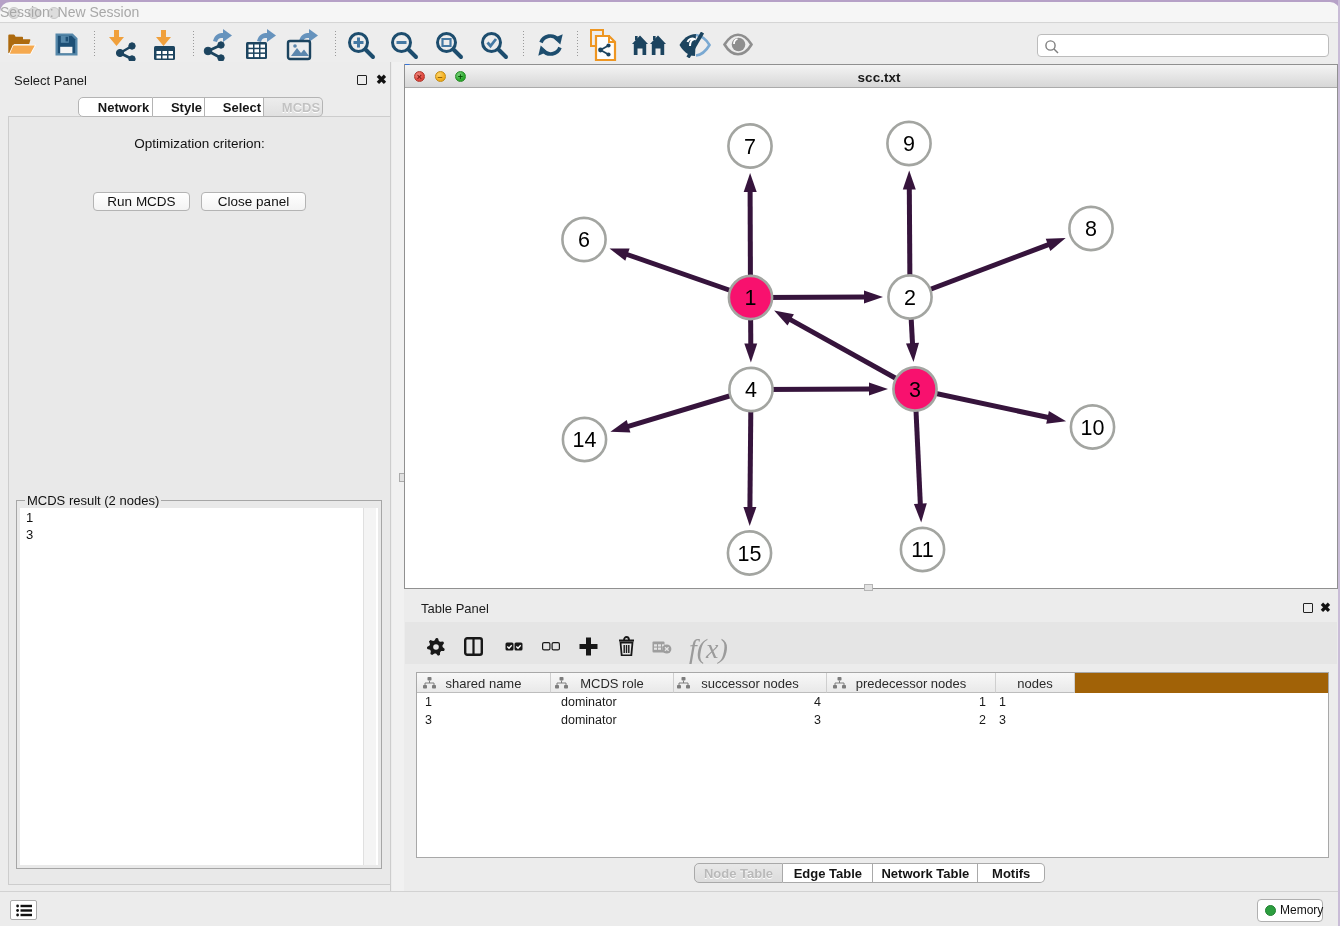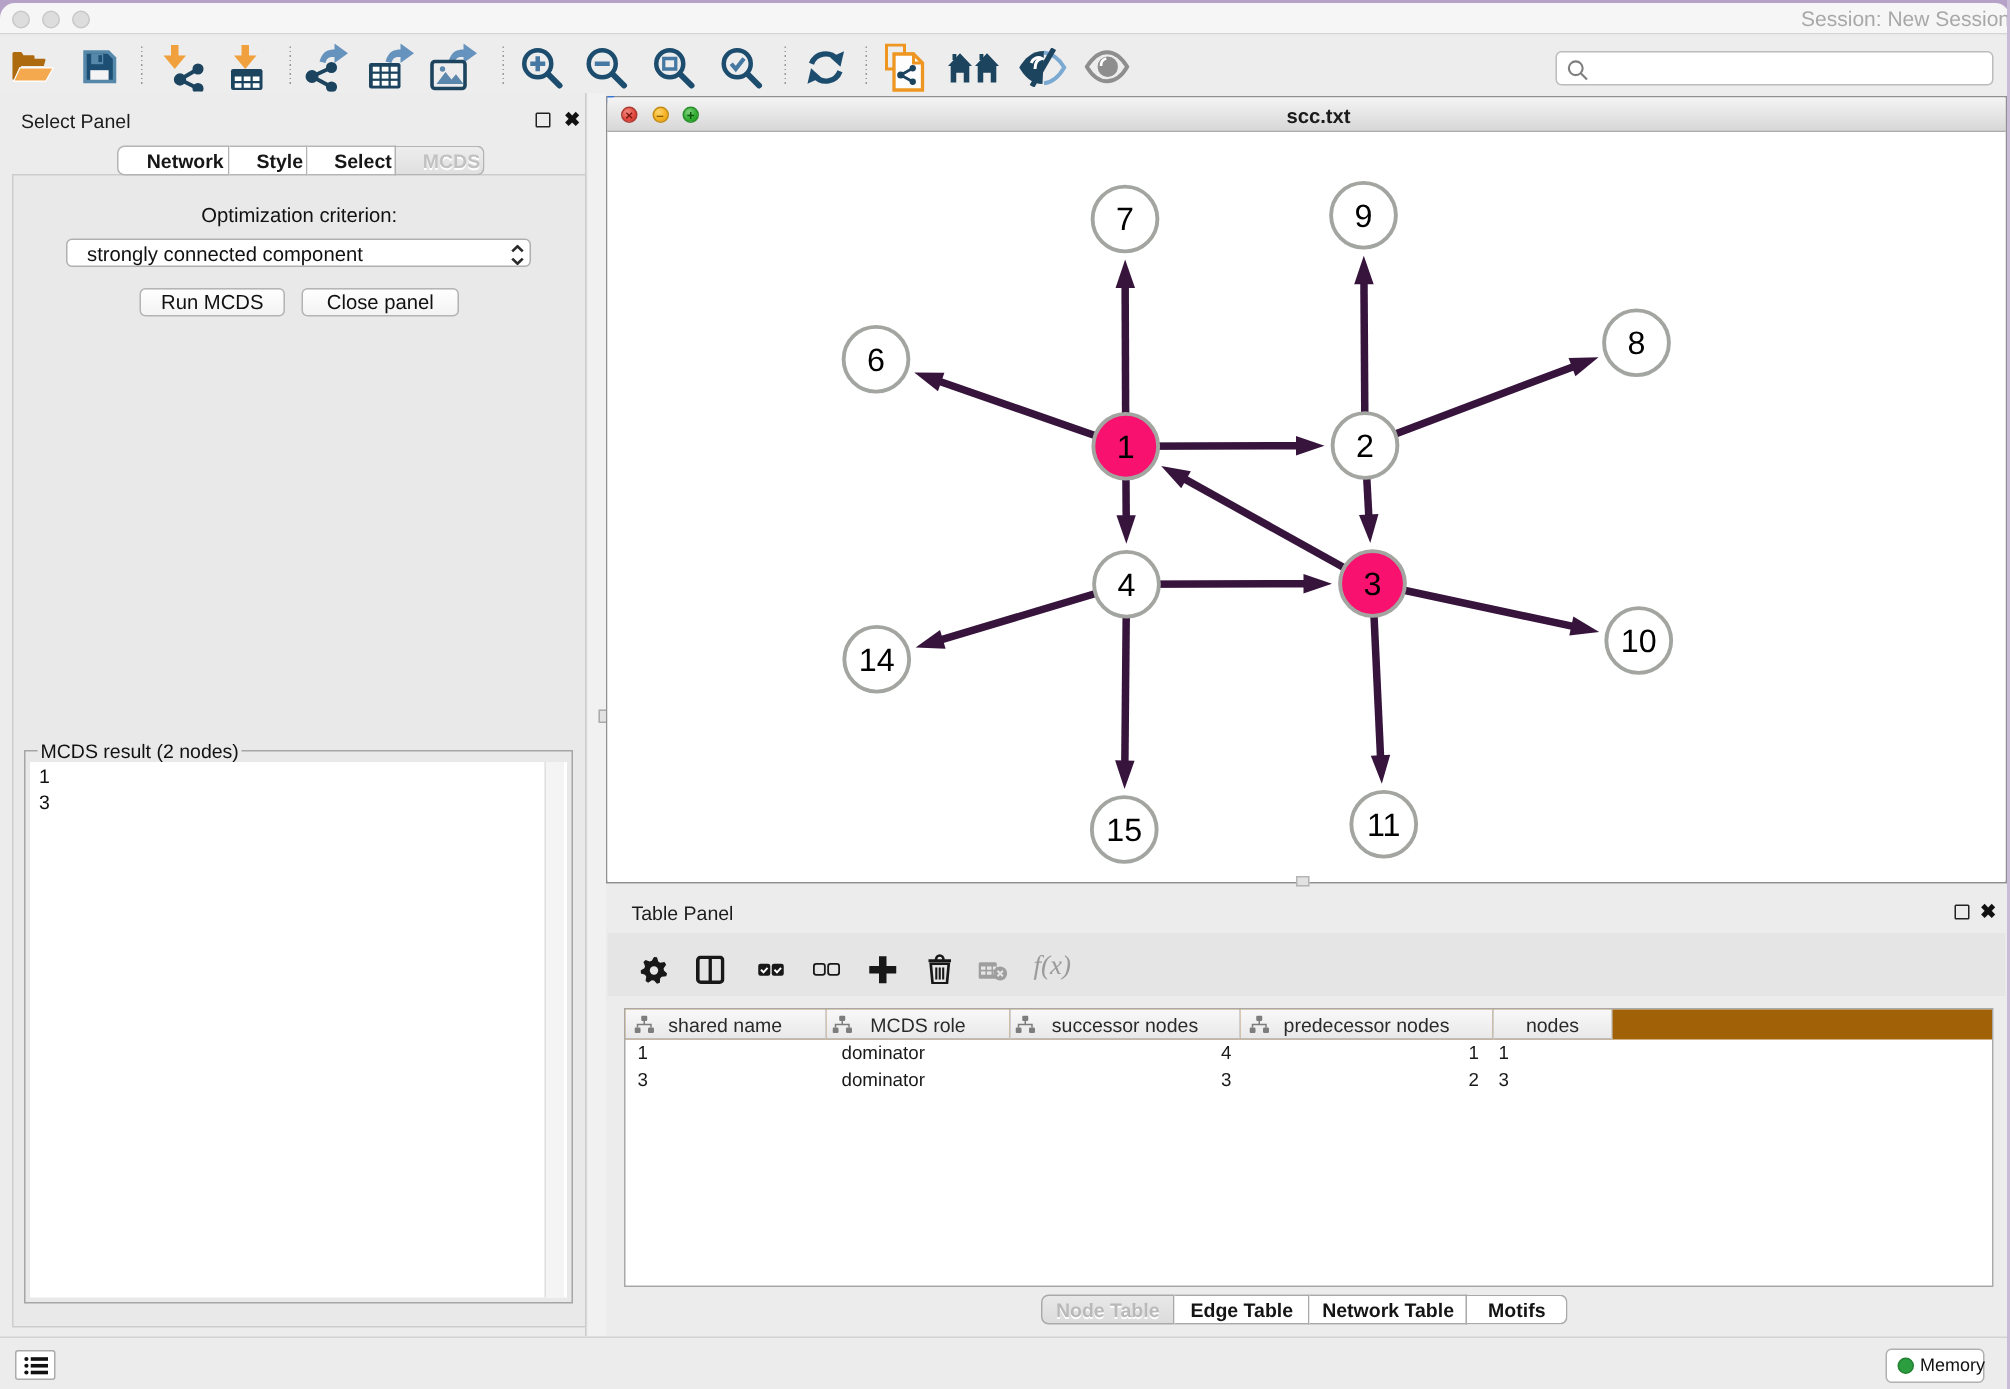--- a/index.html
+++ b/index.html
@@ -6,21 +6,21 @@
 html,body { width:1340px; height:926px; overflow:hidden; }
 body { font-family:"Liberation Sans", sans-serif; background:#b6a1c7; }
 #win { position:absolute; left:0; top:0; width:1340px; height:926px; background:#ececec; }
 #pright { position:absolute; left:1338px; top:0; width:2px; height:926px; background:#c9bcd7; z-index:60; }
 
 #ptopband { position:absolute; left:0; top:0; width:100%; height:16px; background:#b6a1c7; }
 #titlebar { position:absolute; left:0; top:2px; width:100%; height:21px;
   background:#f6f6f6; border-bottom:1px solid #d5d5d5; border-radius:10px 10px 0 0; }
 #titlebar .dot { position:absolute; top:4.5px; width:12px; height:12px; border-radius:50%;
   background:#dddddd; border:1px solid #c8c8c8; }
-#titletext { position:absolute; left:0; right:0; top:2px; text-align:right;
+#titletext { position:absolute; left:0; right:0; top:2px; text-align:left;
   font-size:14px; color:#a8a8a8; }
 
 #toolbar { position:absolute; left:0; top:24px; width:100%; height:38px; background:#ededed; }
 .tbi { position:absolute; top:0; }
 .tsep { position:absolute; top:7px; width:1px; height:26px; 
   background-image:repeating-linear-gradient(#9a9a9a 0 1px, transparent 1px 3px); }
 #searchbox { position:absolute; left:1037px; top:10px; width:292px; height:23px;
   background:#fff; border:1px solid #bcbcbc; border-radius:4px; }
 
 #cpanel { position:absolute; left:0; top:62px; width:391px; height:829px;
@@ -241,27 +241,20 @@
     <div class="flicon" style="left:357px;top:13px;"></div>
     <div class="xicon" style="left:376px;top:10px;">✖</div>
     <div id="cp-content"></div>
     <div class="tabstrip" style="left:78px;top:35px;height:20px;">
       <div class="tab first" style="width:75px;">Network</div>
       <div class="tab" style="width:52px;">Style</div>
       <div class="tab" style="width:59px;">Select</div>
       <div class="tab sel" style="width:59px;">MCDS</div>
     </div>
     <div style="position:absolute;left:8px;top:74px;width:383px;text-align:center;font-size:13.5px;color:#111;">Optimization criterion:</div>
-    <div id="dropdown">
-        <span style="position:absolute;left:13px;top:1.5px;">strongly connected component</span>
-      <svg style="position:absolute;right:3px;top:2.5px;" width="10" height="14" viewBox="0 0 10 14">
-        <path d="M1.5 4.6 L5 1.2 L8.5 4.6" stroke="#2b2b2b" stroke-width="1.8" fill="none"></path>
-        <path d="M1.5 9.4 L5 12.8 L8.5 9.4" stroke="#2b2b2b" stroke-width="1.8" fill="none"></path>
-      </svg>
-    </div>
     <div class="btn" style="left:93px;top:130px;width:97px;height:19px;line-height:18px;">Run MCDS</div>
     <div class="btn" style="left:201px;top:130px;width:105px;height:19px;line-height:18px;">Close panel</div>
     <div id="fieldset">
       <legend>MCDS result (2 nodes)</legend>
       <div id="resultbox">1<br>3<div id="resultscroll"></div></div>
     </div>
   </div>
   <div id="vsplit"></div>
   <div id="vhandle"></div>
   <div id="netwin">
@@ -376,21 +369,21 @@
           <rect x="2" y="3.3" width="3" height="2.2"></rect>
             <rect x="6" y="3.3" width="3" height="2.2"></rect>
             <rect x="10" y="3.3" width="2" height="2.2"></rect>
           <rect x="2" y="6.6" width="3" height="2.2"></rect>
             <rect x="6" y="6.6" width="3" height="2.2"></rect>
             <rect x="10" y="6.6" width="2" height="2.2"></rect>
         </g>
         <circle cx="14.8" cy="8" r="4.6" fill="#9e9e9e"></circle>
         <path d="M13 6.2 l3.6 3.6 M16.6 6.2 l-3.6 3.6" stroke="#e5e5e5" stroke-width="1.3"></path>
       </svg>
-      <div style="position:absolute;left:284px;top:11px;width:40px;font-family:'Liberation Serif',serif;font-style:italic;font-size:18px;color:#9b9b9b;">f(x)</div>
+      <div style="position:absolute;left:284px;top:11px;width:40px;font-family:'Liberation Serif',serif;font-style:italic;font-size:28px;color:#9b9b9b;">f(x)</div>
     </div>
     <div id="tscroll">
       <div id="thead">
         <div class="hcell" style="left:0;width:134px;">
             <div class="hlabel">shared name</div>
           </div>
         <div class="hcell" style="left:134px;width:123px;">
             <div class="hlabel">MCDS role</div>
           </div>
         <div class="hcell" style="left:257px;width:153px;">

